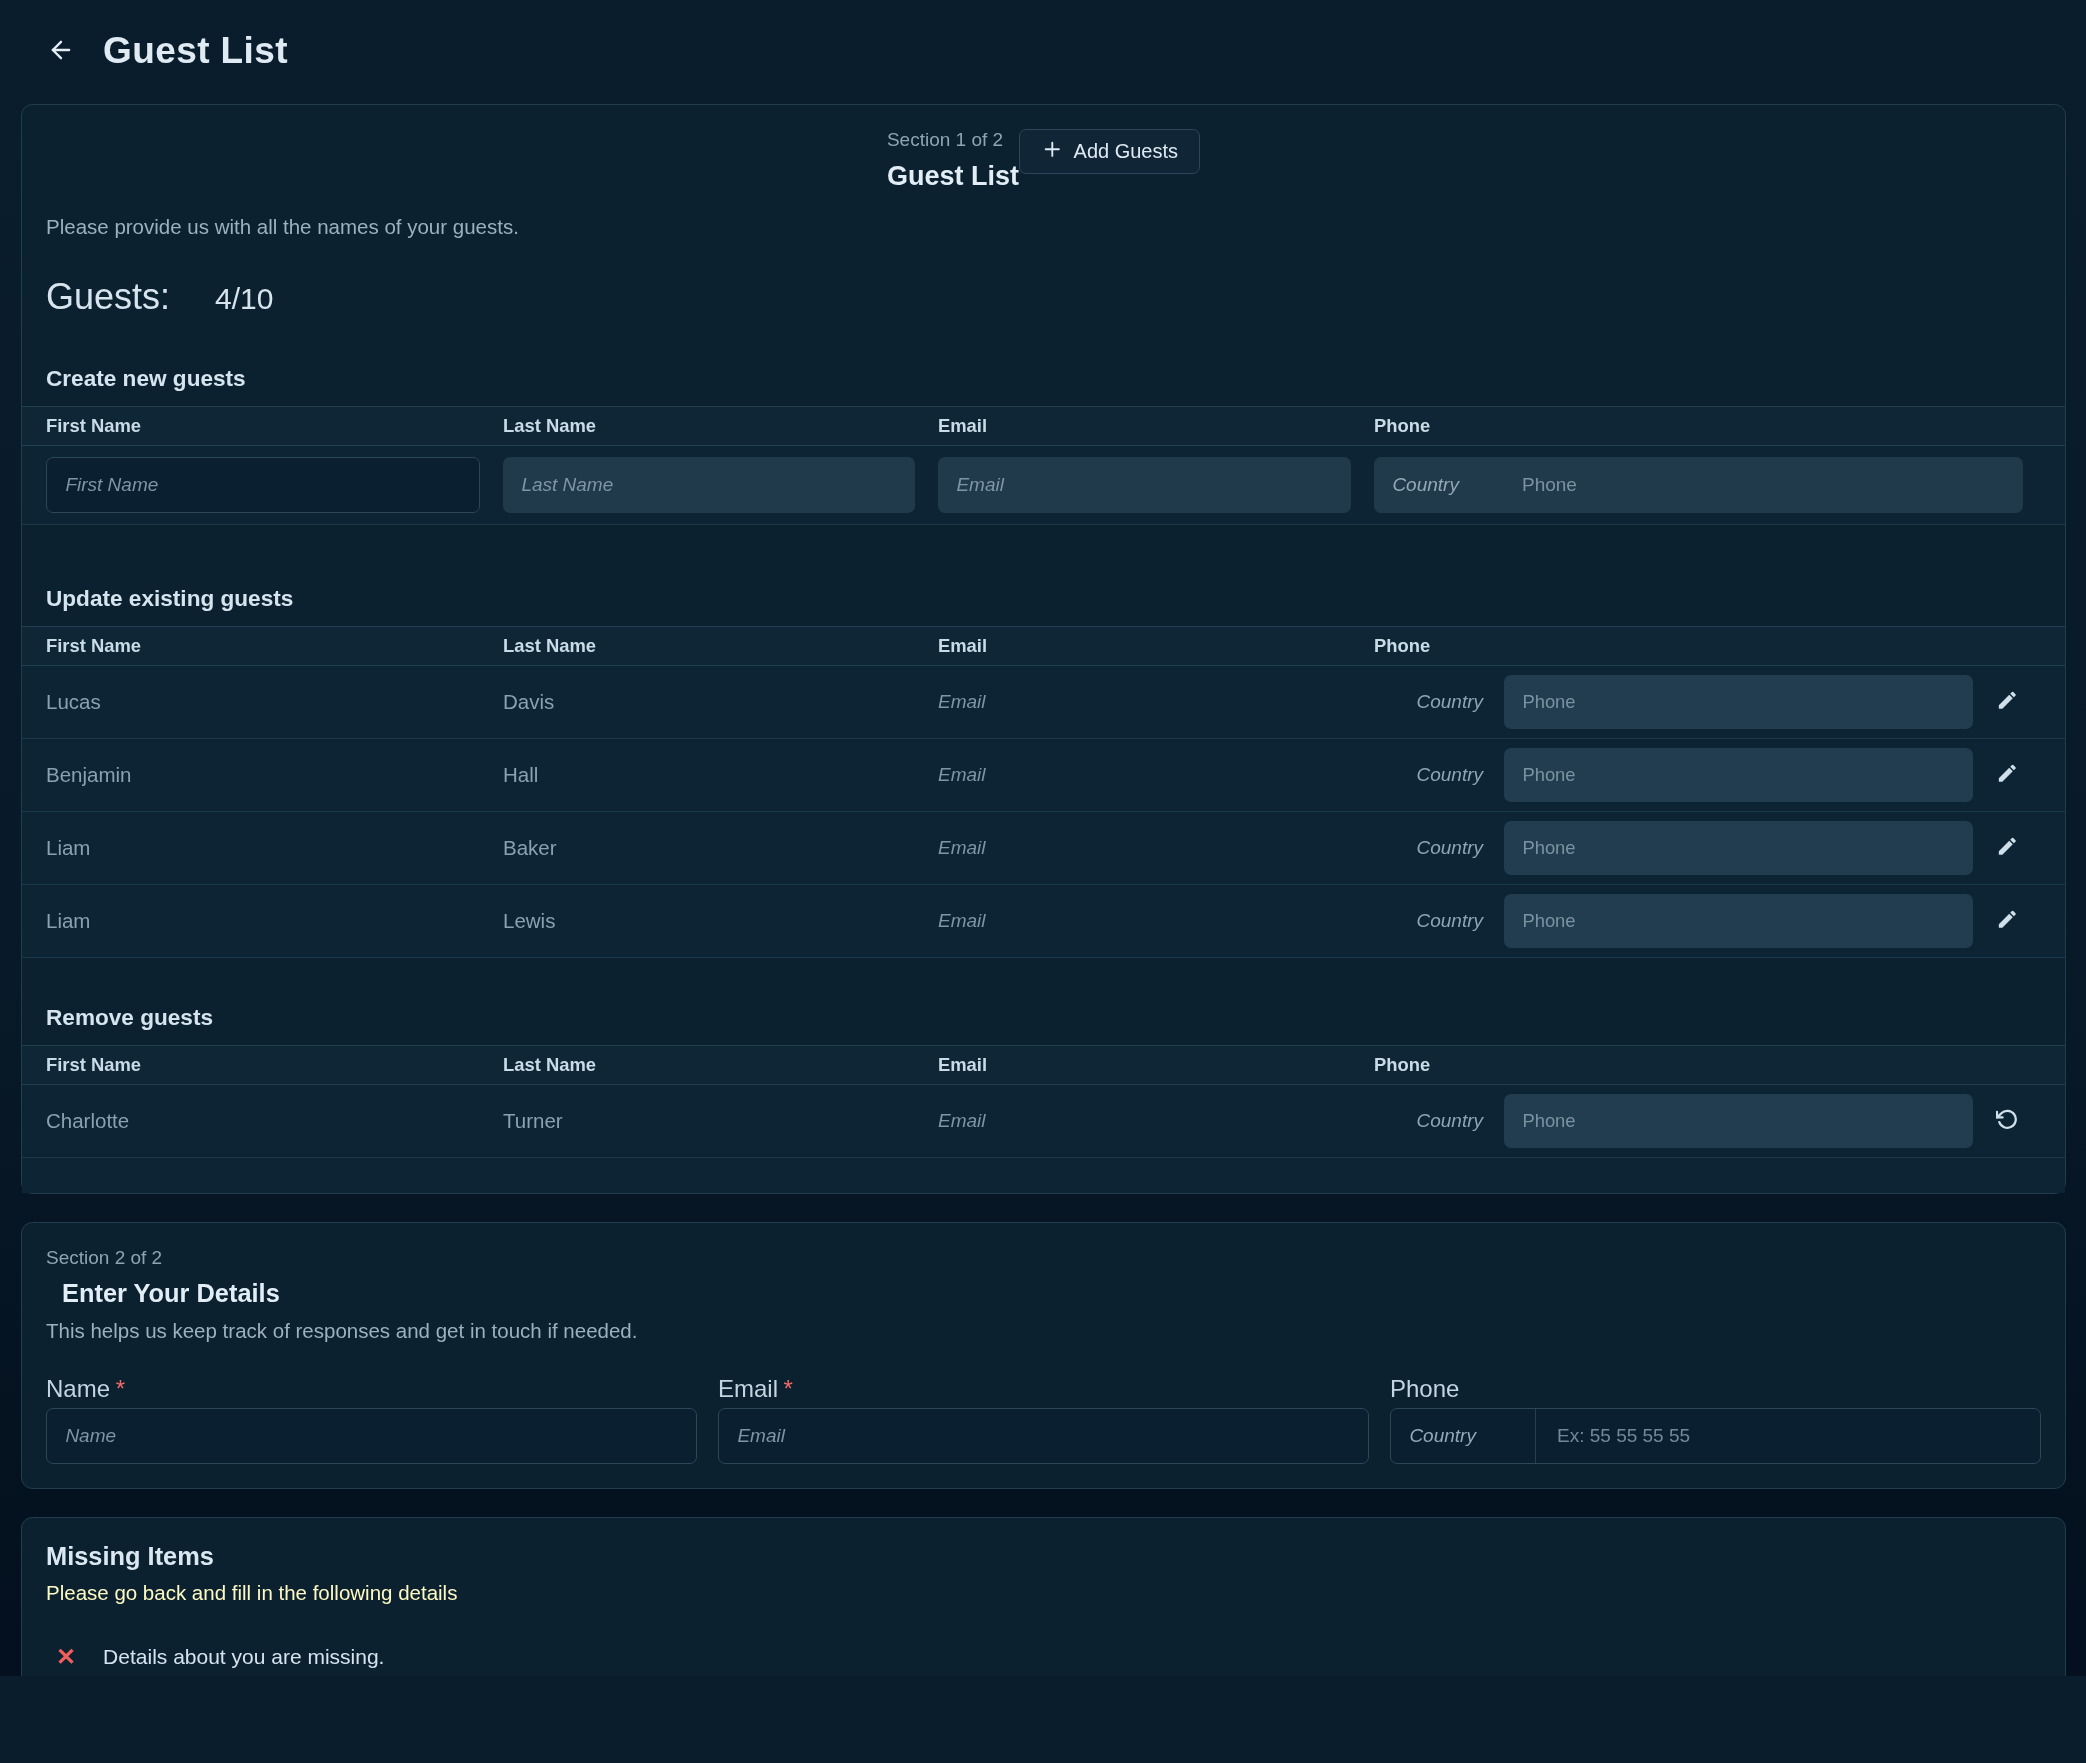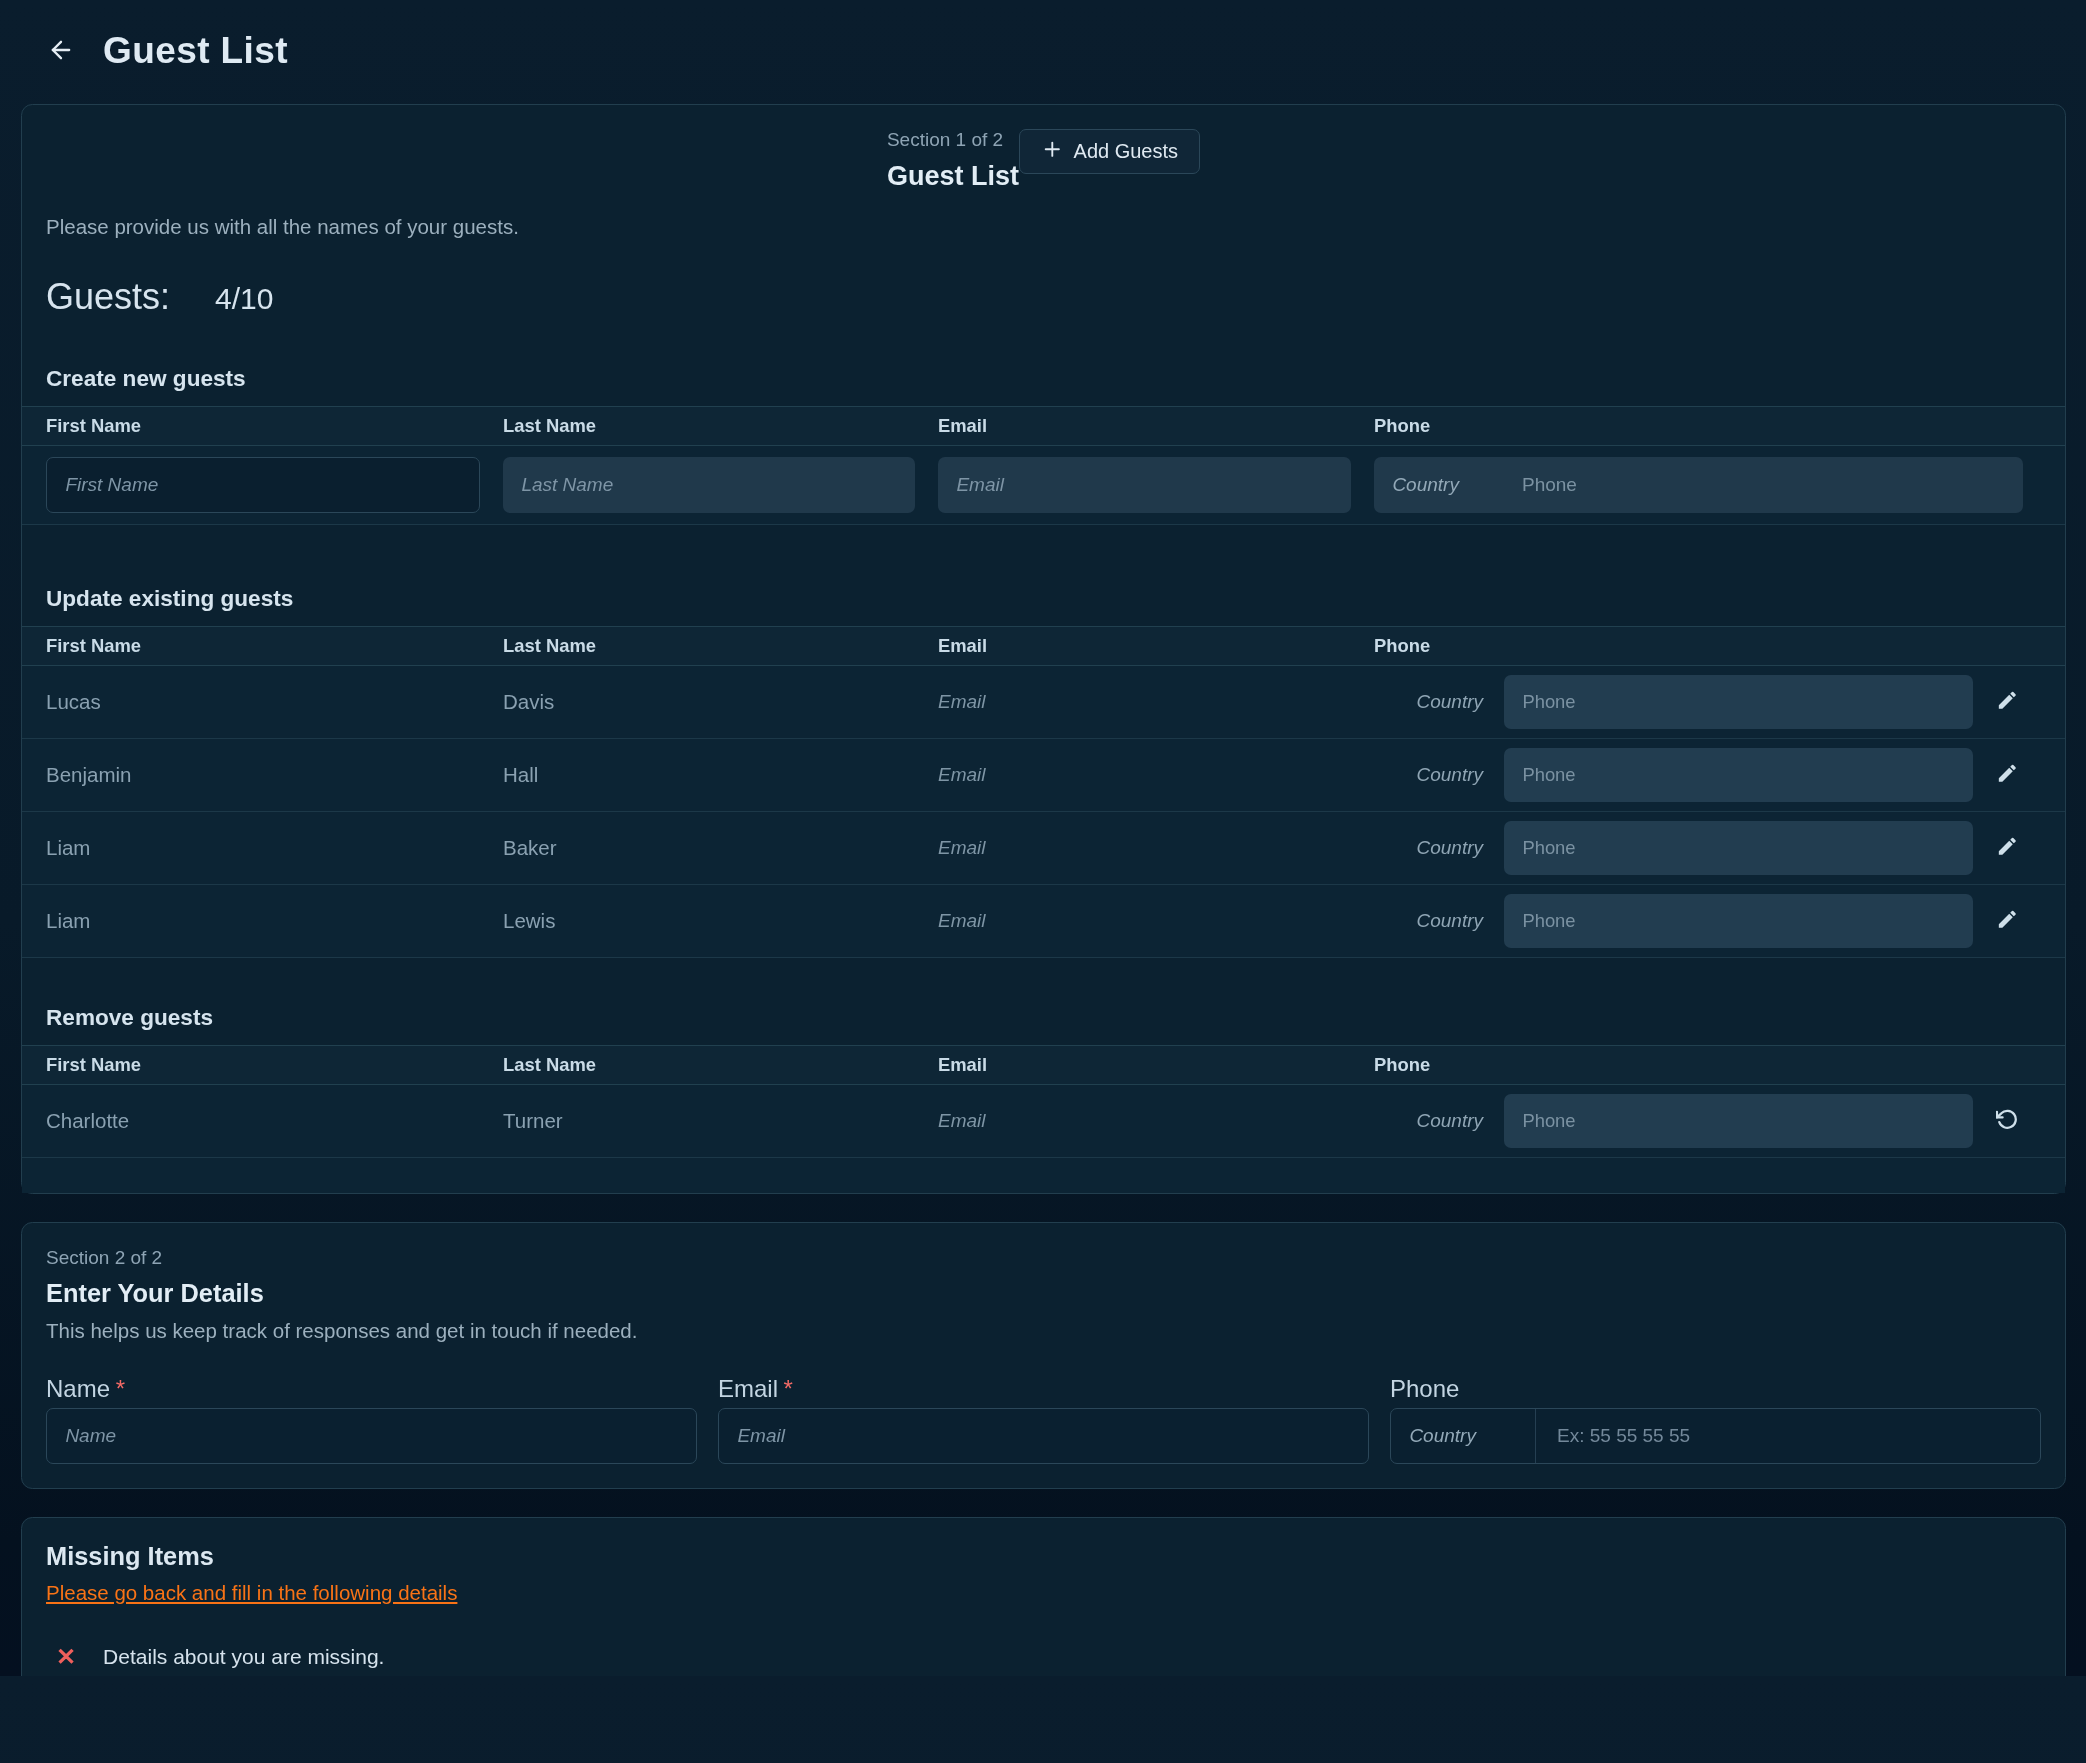--- a/index.html
+++ b/index.html
@@ -102,21 +102,21 @@
                    border:1.4px solid #2b4759; background:#0a2030; overflow:hidden; }
   .phone-country-seg { width:145px; flex-shrink:0; display:flex; align-items:center;
                        padding-left:18.4px; border-right:1.4px solid #253f52; font-style:italic;
                        color:#93a9b8; font-size:19px; cursor:pointer; }
   .phone-num-input { flex:1; border:none; background:transparent; font-size:19px;
                      padding:0 21px; color:#aebfcc; }
   .phone-num-input::placeholder { color:#73889a; font-style:normal; opacity:1; }
 
   
   .missing-title { font-size:25.4px; font-weight:bold; color:#dce8f1; }
-  .missing-desc { font-size:20.5px; color:#f97316; margin-top:10px;text-decoration:underline; }
+  .missing-desc { font-size:20.5px; color:#fef9c3; margin-top:10px; }
   .missing-row { display:flex; align-items:center; gap:27px; margin-top:40px; padding-left:10px; }
   .x-icon { color:#ef5f5c; font-size:24px; font-weight:bold; line-height:1; }
   .missing-text { font-size:21px; color:#d6e3ed; }
 </style>
 </head>
 <body>
 
 <div class="page">
 
   <div class="topbar">
@@ -297,21 +297,21 @@
             </span>
           </button>
         </div>
       </div>
       <div class="remove-footer"></div>
     </div>
   </div>
 
   <div class="card card2">
     <div class="section-label">Section 2 of 2</div>
-    <div class="card-title" style="font-size:25.4px;">Enter Your Details</div>
+    <div class="card-title" style="font-size:25.4px;margin-left:16px;">Enter Your Details</div>
     <div class="card-desc" style="margin-top:11.3px;">This helps us keep track of responses and get in touch if needed.</div>
 
     <div class="fields">
       <div>
         <label class="field-label">
           <span>Name</span><span class="req">*</span>
         </label>
         <input class="input outlined" style="background: rgb(10, 32, 48);" placeholder="Name">
       </div>
       <div>

